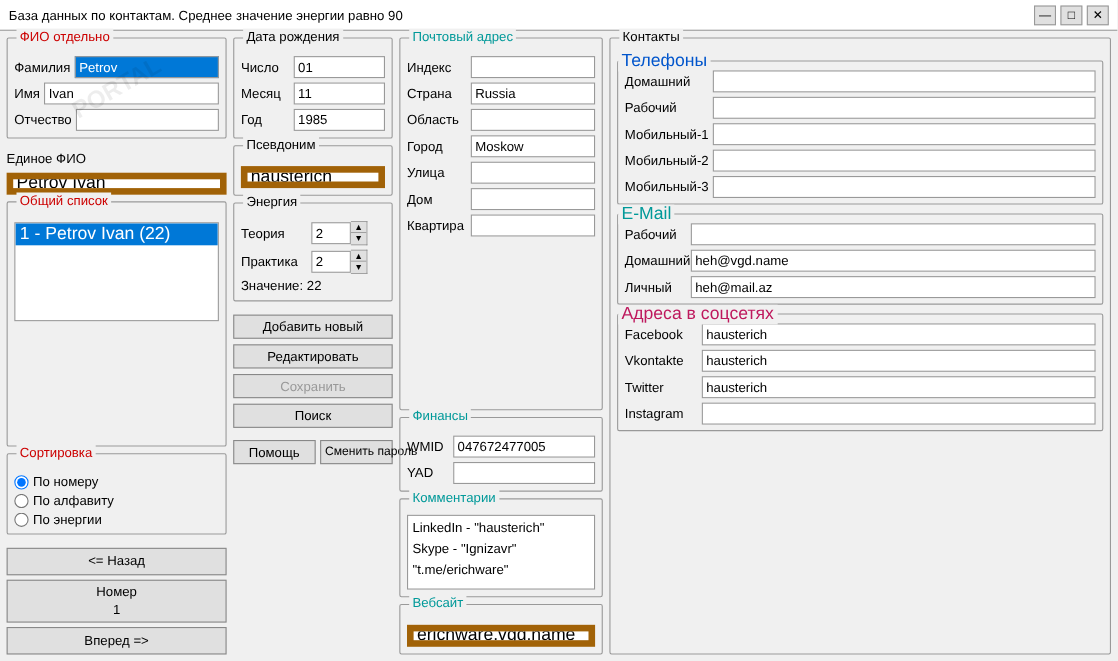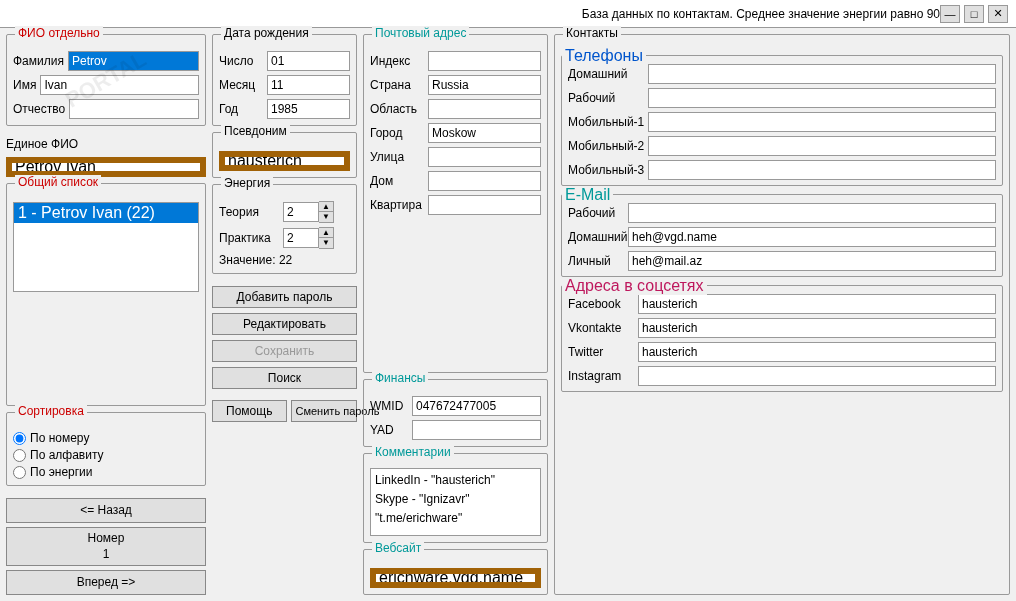--- a/index.html
+++ b/index.html
@@ -10,21 +10,21 @@
       width: 1016px;
       height: 601px;
       overflow: hidden;
     }
     .title-bar {
       background: #fff;
       border-bottom: 1px solid #999;
       padding: 4px 8px;
       display: flex;
       align-items: center;
-      justify-content: flex-end;
+      justify-content: space-between;
       height: 28px;
     }
     .title-bar-title {
       font-size: 12px;
       color: #000;
     }
     .title-bar-controls {
       display: flex; gap: 4px;
     }
     .title-bar-btn {
@@ -325,21 +325,21 @@
           </div>
         </div>
       </div>
       <div class="value-text">
         <span>Значение:</span>
         <span>22</span>
       </div>
     </div>
 
     <div style="display:flex; flex-direction:column; gap:5px; margin-top:6px;">
-      <button class="btn" style="width:100%;">Добавить пароль</button>
+      <button class="btn" style="width:100%;">Добавить новый</button>
       <button class="btn" style="width:100%;">Редактировать</button>
       <button class="btn disabled" style="width:100%; color:#999;">Сохранить</button>
       <button class="btn" style="width:100%;">Поиск</button>
     </div>
     <div style="display:flex; gap:4px; margin-top:5px;">
       <button class="btn" style="flex:1;">Помощь</button>
       <button class="btn" style="flex:1; white-space:nowrap; font-size:11px; padding: 3px 4px;">Сменить пароль</button>
     </div>
   </div>
 

